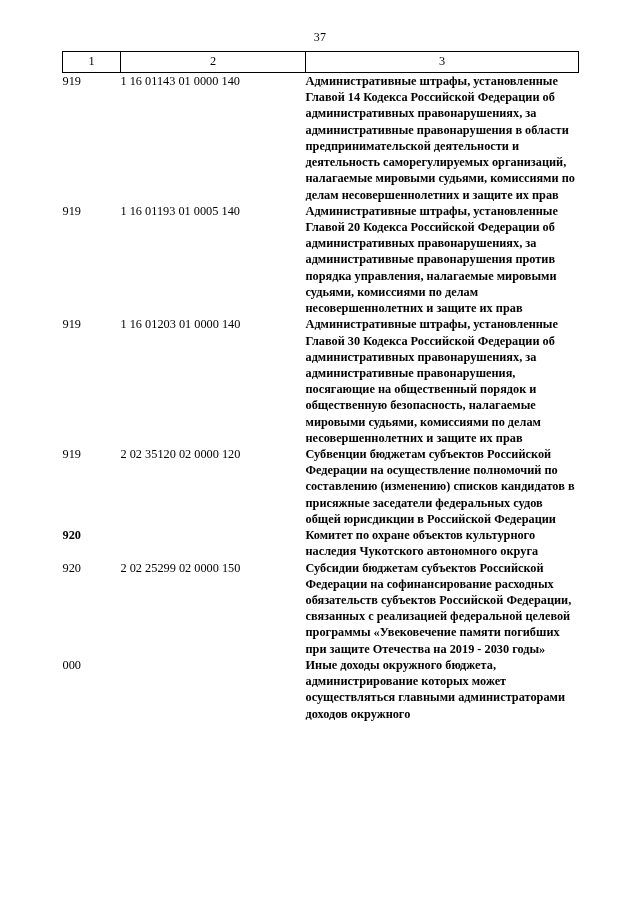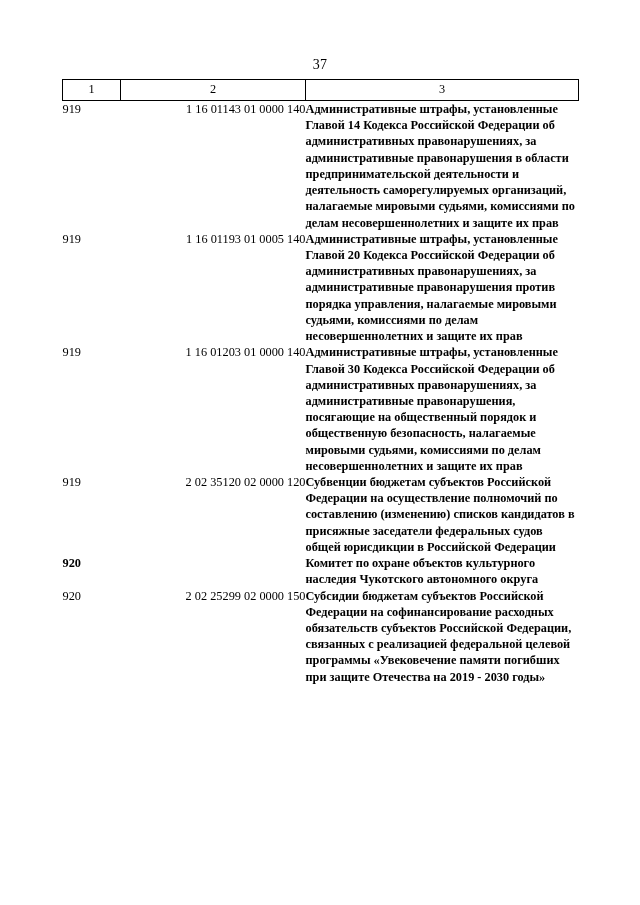--- a/index.html
+++ b/index.html
@@ -15,22 +15,22 @@
     position: relative;
   }
   .page {
     width: 640px;
     height: 905px;
     position: relative;
     box-sizing: border-box;
   }
   .page-number {
     text-align: center;
-    font-size: 14px;
-    padding-top: 57px;
+    font-size: 12px;
+    padding-top: 30px;
     letter-spacing: 0.2px;
   }
   .table-wrap {
     margin: 6px 62px 0 62px;
   }
   table.doc-table {
     width: 516px;
     border-collapse: collapse;
     table-layout: fixed;
     font-size: 12.3px;
@@ -52,21 +52,21 @@
   table.doc-table tbody td {
     border: none;
     vertical-align: top;
     padding: 0;
   }
   td.col1 {
     padding-top: 1px;
     white-space: nowrap;
   }
   td.col2 {
-    text-align: right;
+    text-align: left;
     padding-top: 1px;
     white-space: nowrap;
   }
   td.col3 {
     text-align: left;
     padding-top: 1px;
     padding-left: 1px;
     padding-right: 2px;
     font-weight: bold;
   }
@@ -126,18 +126,23 @@
           <td class="col2"></td>
           <td class="col3">Комитет по охране объектов культурного наследия Чукотского автономного округа</td>
         </tr>
 
         <tr>
           <td class="col1">920</td>
           <td class="col2">2 02 25299 02 0000 150</td>
           <td class="col3">Субсидии бюджетам субъектов Российской Федерации на софинансирование расходных обязательств субъектов Российской Федерации, связанных с реализацией федеральной целевой программы «Увековечение памяти погибших при защите Отечества на 2019 - 2030 годы»</td>
         </tr>
 
+        <tr>
+          <td class="col1">000</td>
+          <td class="col2"></td>
+          <td class="col3">Иные доходы окружного бюджета, администрирование которых может осуществляться главными администраторами доходов окружного</td>
+        </tr>
 
       </tbody>
     </table>
   </div>
 
 </div>
 
 </body></html>

